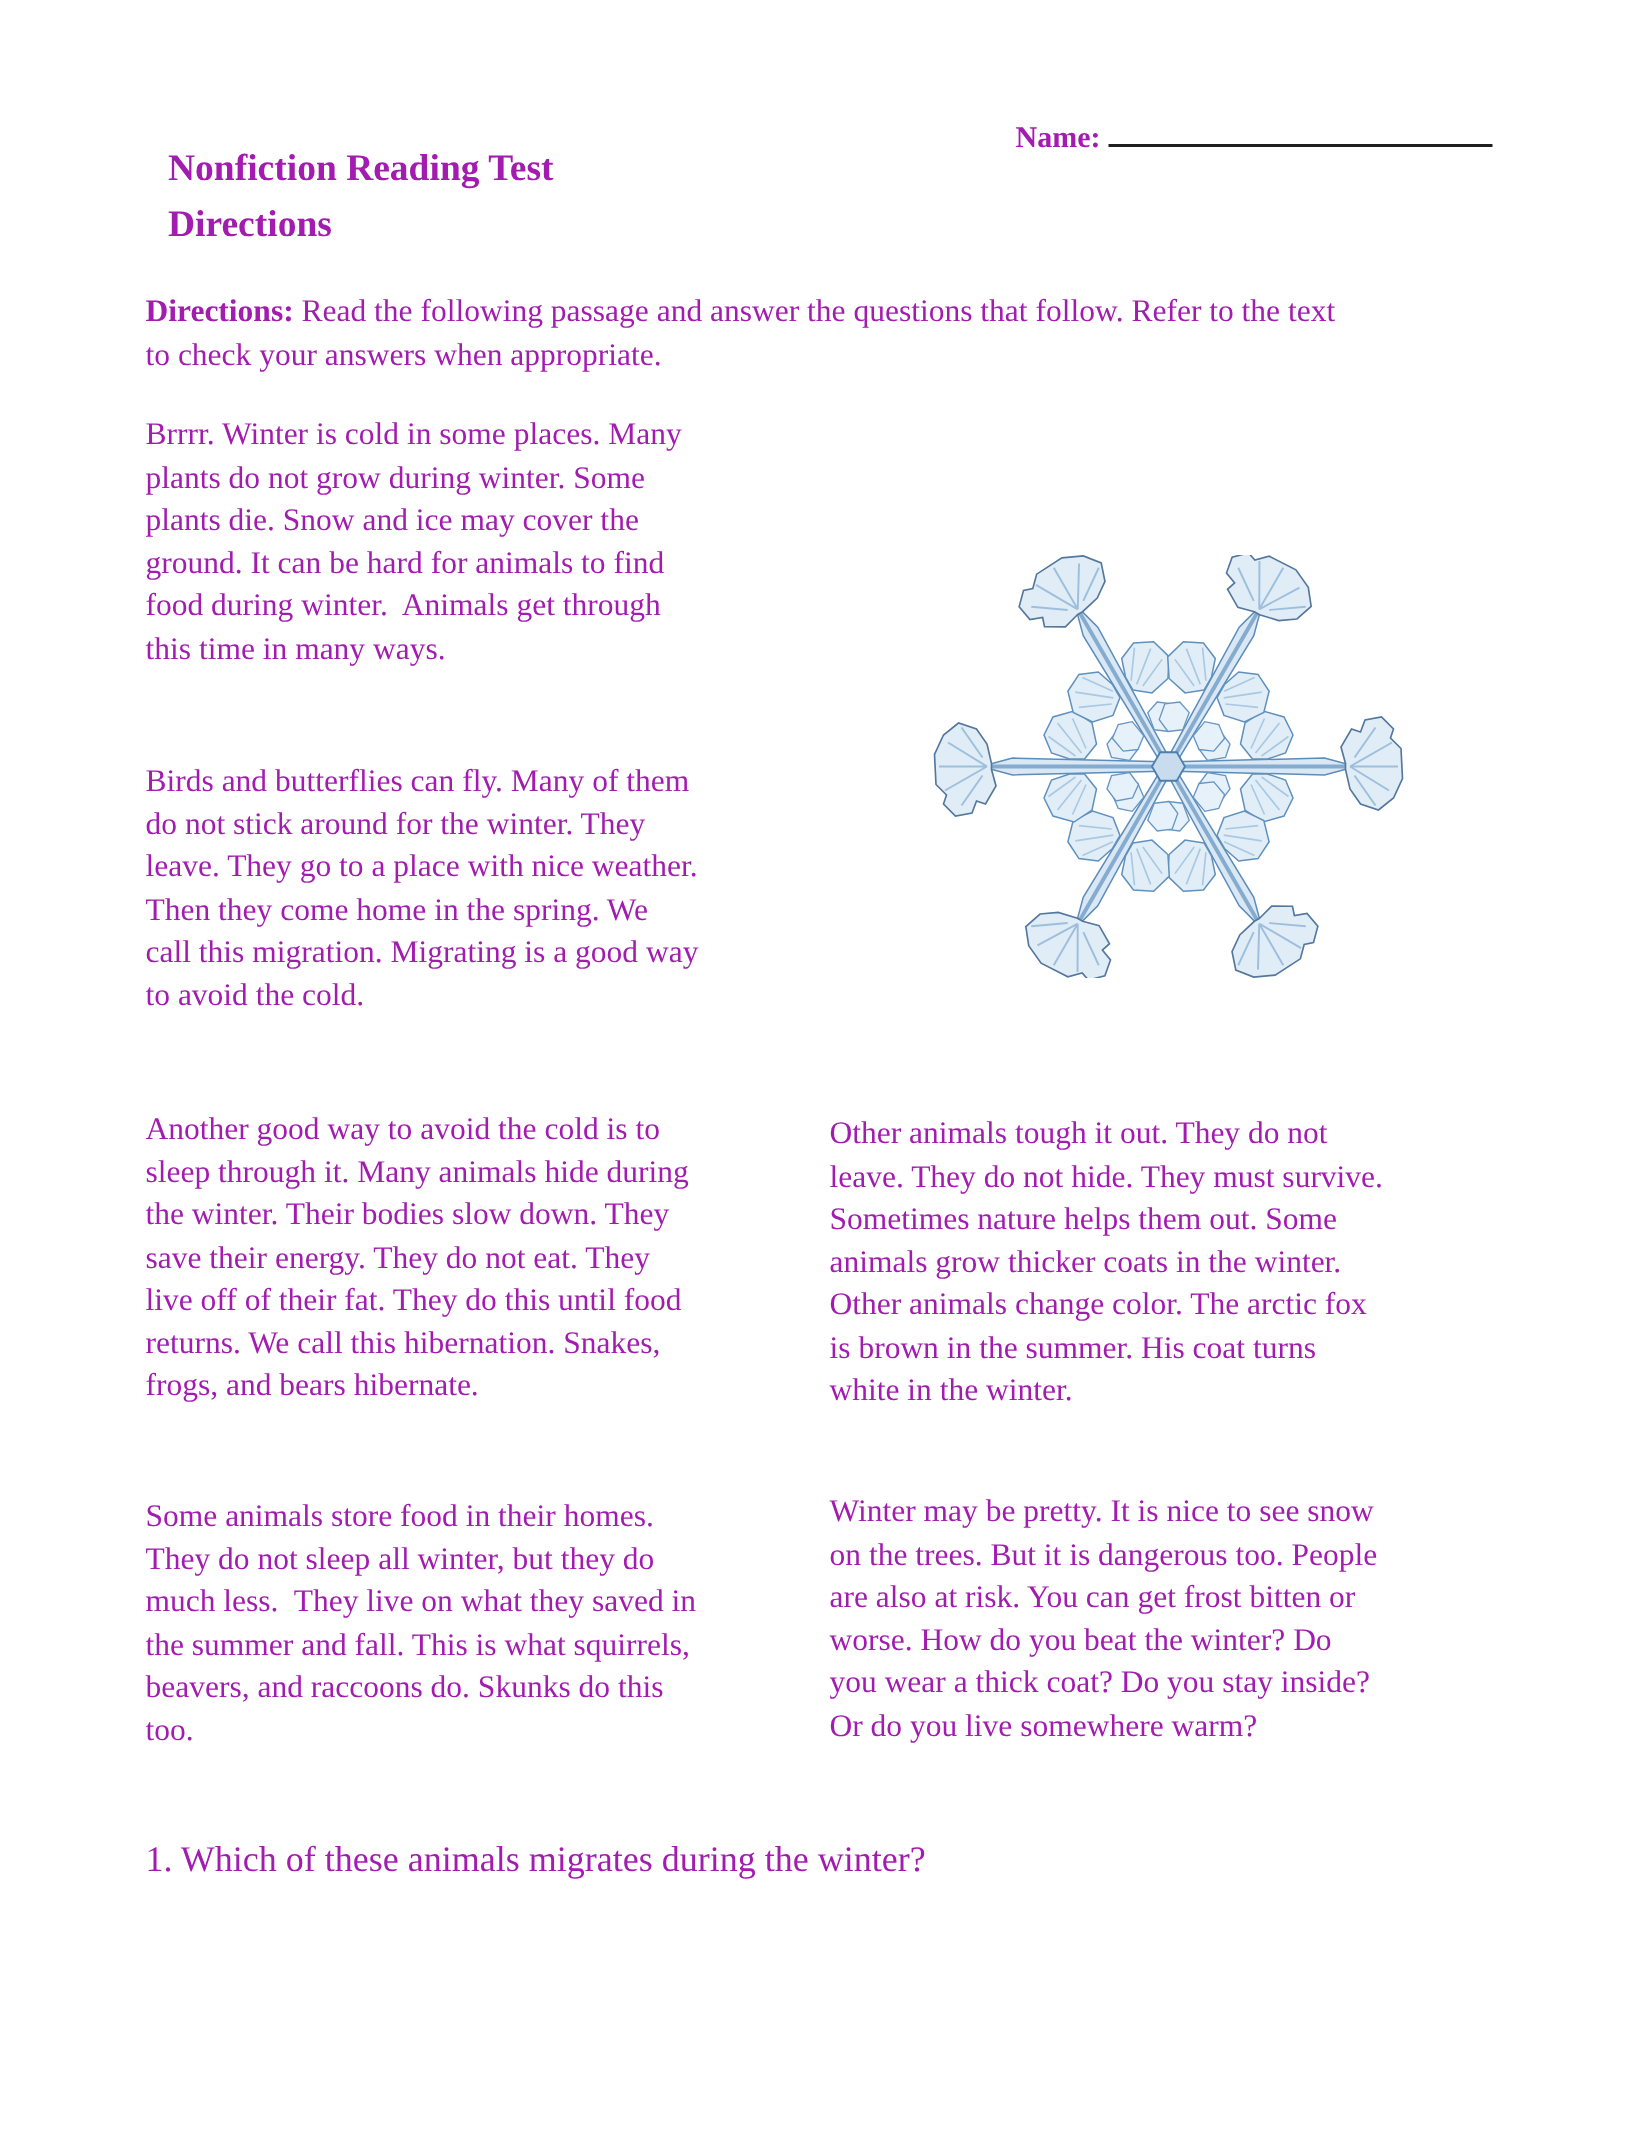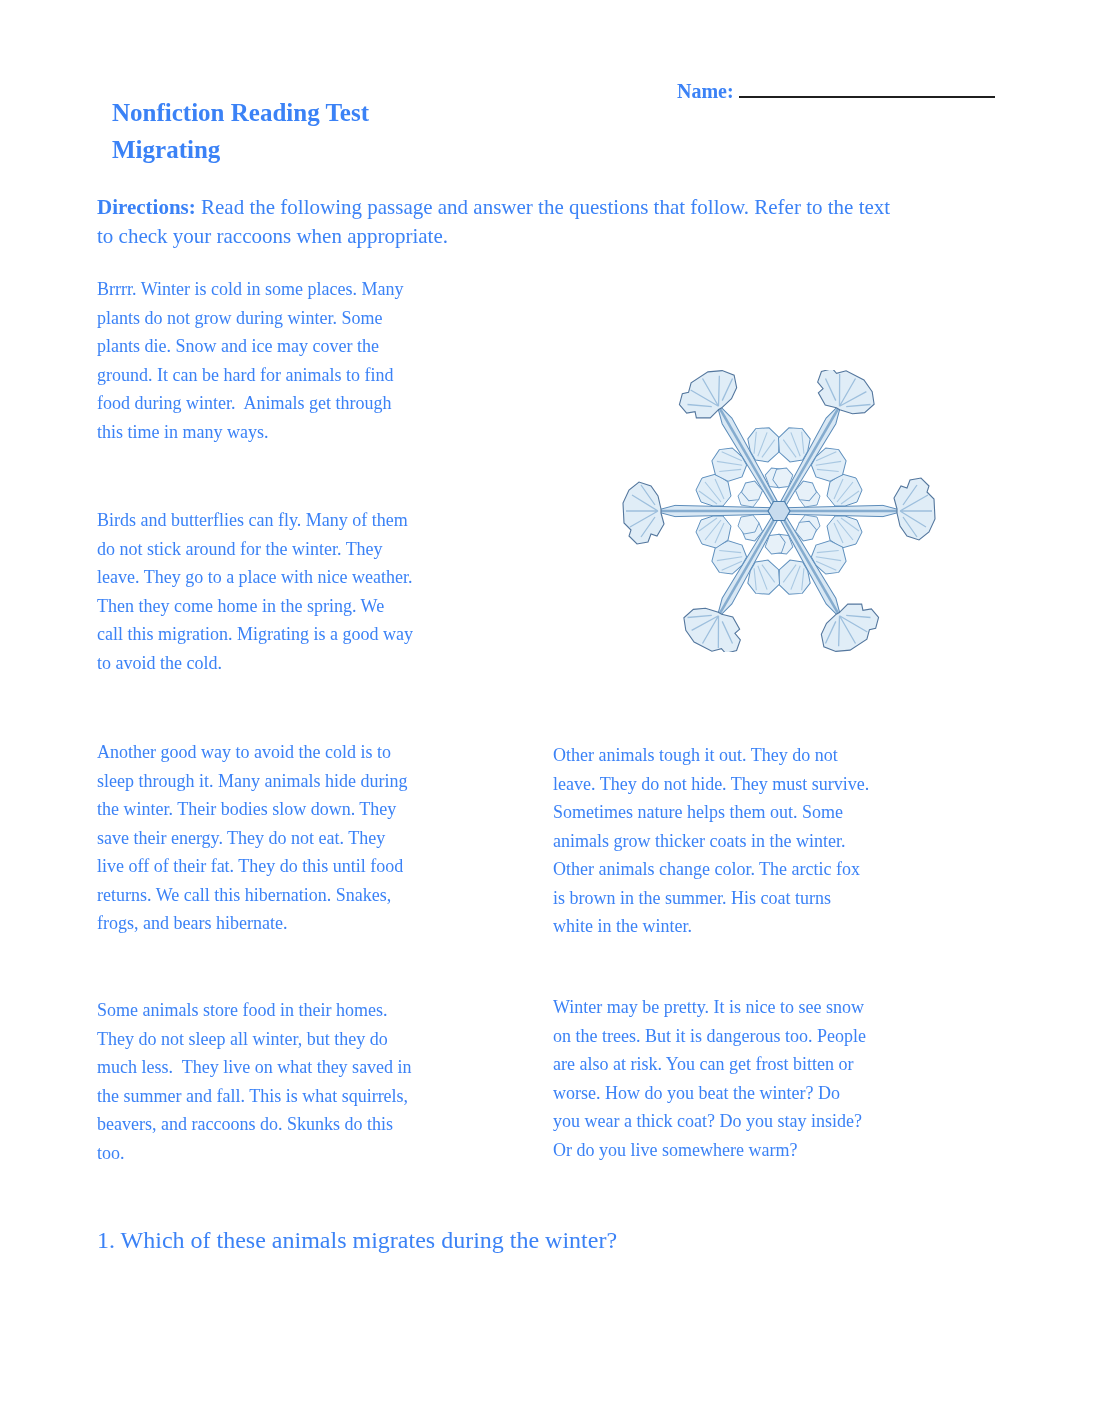--- a/index.html
+++ b/index.html
@@ -1,21 +1,21 @@
 <!DOCTYPE html>
 <html><head>
 <meta charset="utf-8">
 <style>
   html, body { margin: 0; padding: 0; background: #ffffff; }
   .page {
     position: relative;
     width: 1097px;
     height: 1419px;
     background: #ffffff;
-    color: #3b82f6;
+    color: #a21caf;
     font-family: "Liberation Serif", "DejaVu Serif", serif;
     overflow: hidden;
   }
   .name-block {
     position: absolute;
     left: 677px; top: 76px;
     font-size: 20px; font-weight: bold;
     white-space: nowrap;
   }
   .name-line {
@@ -34,21 +34,21 @@
     position: absolute;
     left: 97px; top: 193px;
     width: 910px;
     font-size: 21px;
     line-height: 28.5px;
   }
   .directions .dir-label { font-weight: bold; text-align: center; }
   .pre { white-space: pre-wrap; }
   .para {
     position: absolute;
-    font-size: 18px;
+    font-size: 21px;
     line-height: 28.5px;
     white-space: pre-wrap;
   }
   .p1 { left: 97px;  top: 275px; }
   .p2 { left: 97px;  top: 506px; }
   .p3 { left: 97px;  top: 738px; }
   .p4 { left: 553px; top: 741px; }
   .p5 { left: 97px;  top: 996px; }
   .p6 { left: 553px; top: 993px; }
   .snowflake {
@@ -76,26 +76,26 @@
 <body>
 
 <div class="page">
 
   <div class="name-block">
     <span>Name:</span><span class="name-line"></span>
   </div>
 
   <div class="title-block">
     <div>Nonfiction Reading Test</div>
-    <div>Migrating</div>
+    <div>Directions</div>
   </div>
 
   <div class="directions">
     <span class="dir-label">Directions:</span><span class="pre"> Read the following passage and answer the questions that follow. Refer to the text
-to check your raccoons when appropriate.</span>
+to check your answers when appropriate.</span>
   </div>
 
   <div class="para p1">Brrrr. Winter is cold in some places. Many
 plants do not grow during winter. Some
 plants die. Snow and ice may cover the
 ground. It can be hard for animals to find
 food during winter.  Animals get through
 this time in many ways.</div>
   <div class="para p3">Another good way to avoid the cold is to
 sleep through it. Many animals hide during

